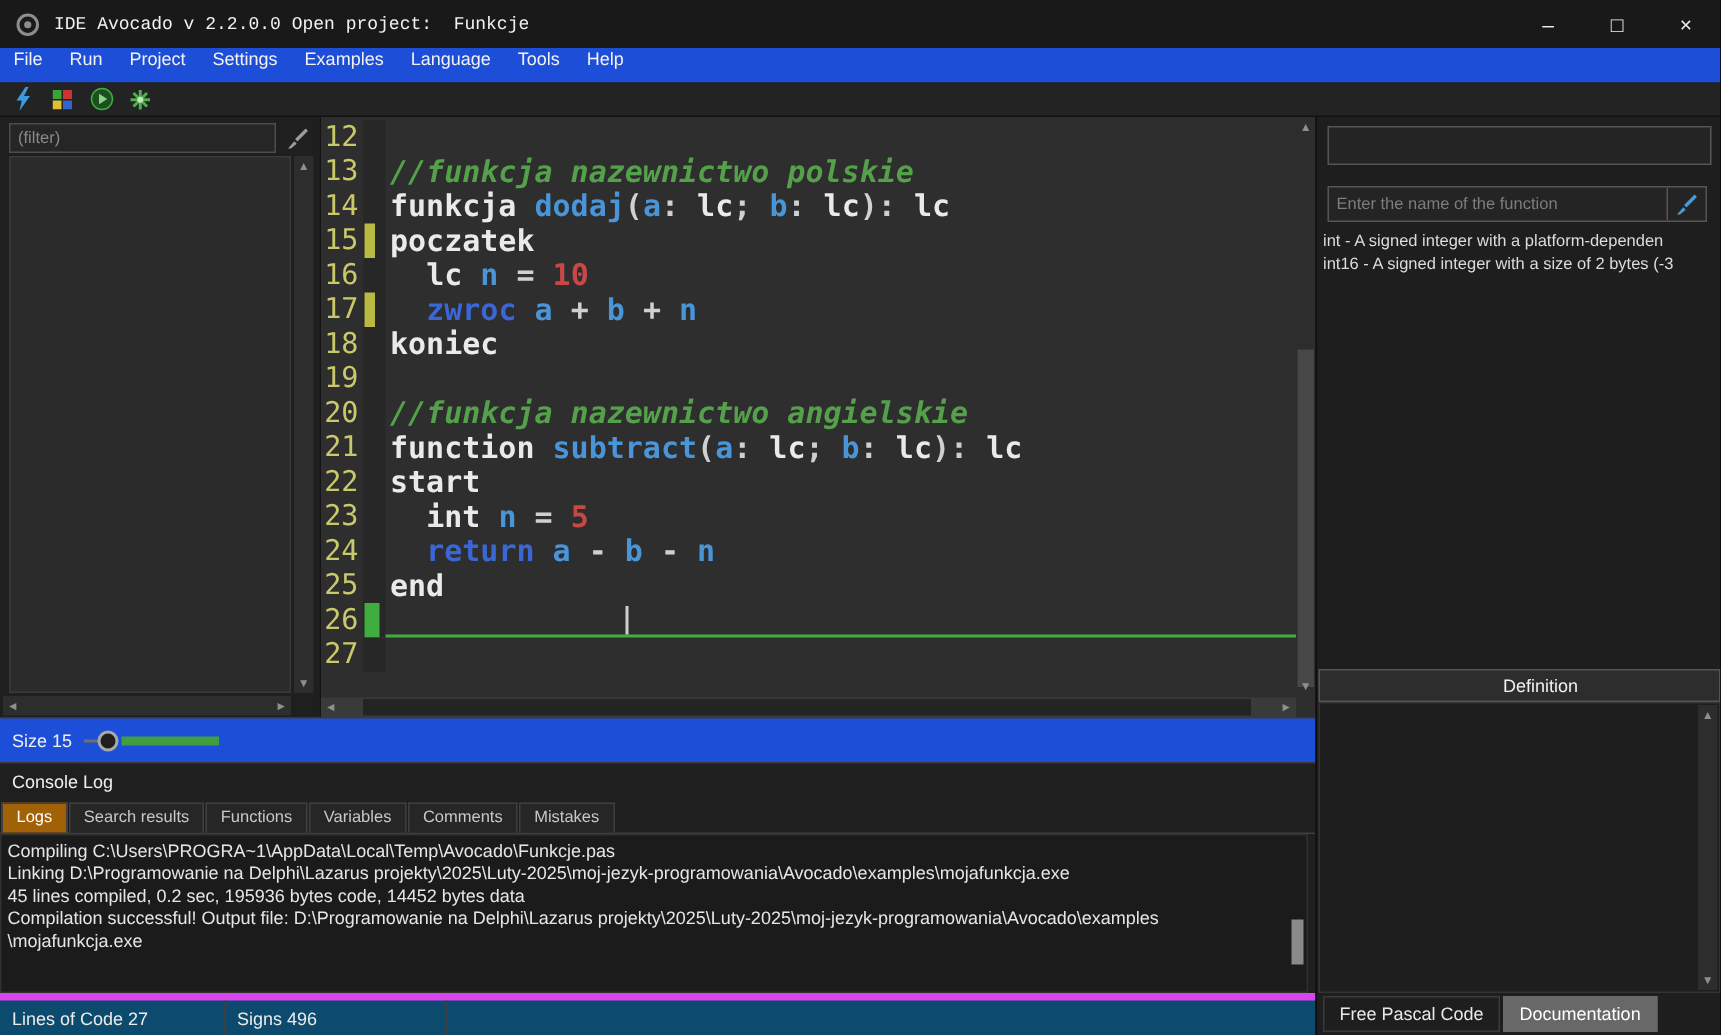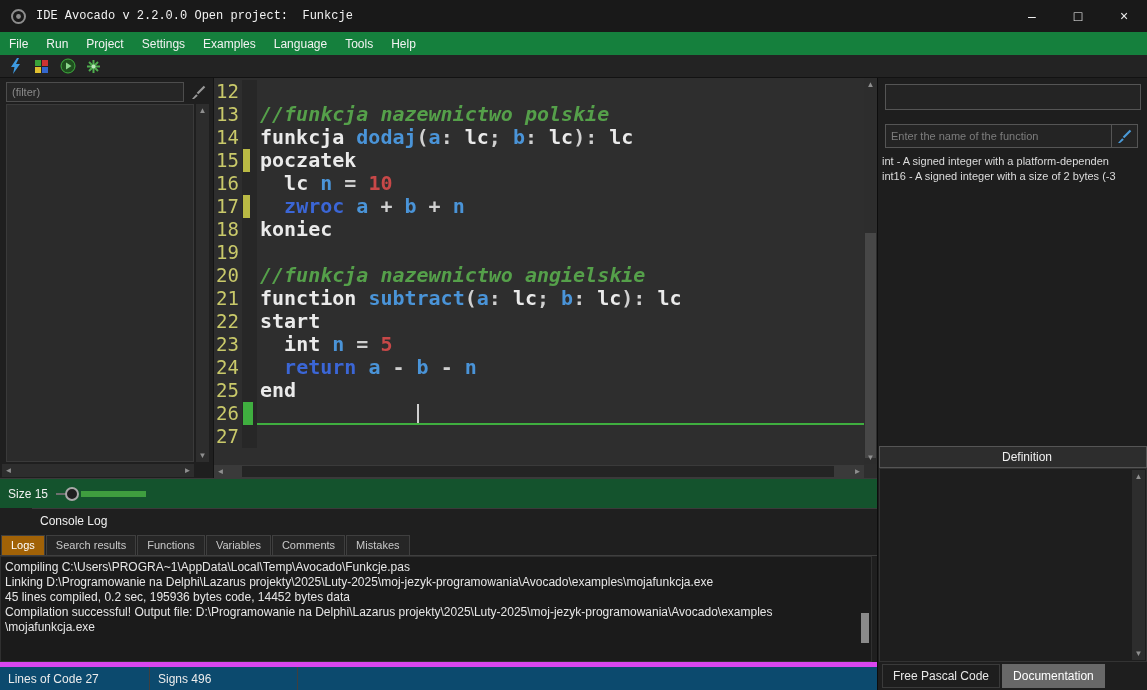--- a/index.html
+++ b/index.html
@@ -8,21 +8,21 @@
   .window { position:relative; width:1147px; height:690px; background:#1f1f1f; color:#eee; overflow:hidden; }
 
   
   .titlebar { position:absolute; left:0; top:0; width:100%; height:32px; background:#191919; display:flex; align-items:center; }
   .app-icon { margin-left:10px; width:17px; height:17px; display:inline-flex; }
   .title { margin-left:9px; font-size:12px; color:#f2f2f2; white-space:pre;font-family:Liberation Mono, monospace; }
   .win-controls { margin-left:auto; display:flex; height:100%; }
   .win-btn { width:46px; height:100%; background:transparent; border:0; color:#eee; font-size:14px; font-family:inherit; cursor:default; }
 
   
-  .menubar { position:absolute; top:32px; left:0; width:100%; height:23px; display:flex; align-items:center; background:#15803d; }
+  .menubar { position:absolute; top:32px; left:0; width:100%; height:23px; display:flex; background:#1d4ed8; }
   .menu-item { padding:0 9px; font-size:12px; color:#f2f2f2; }
 
   
   .toolbar { position:absolute; top:55px; left:0; width:100%; height:23px; display:flex; align-items:center; gap:5px; padding-left:5px; background:#232323; border-bottom:1px solid #121212; }
   .tool-btn { width:21px; height:20px; display:flex; align-items:center; justify-content:center; background:transparent; border:0; }
 
   .main { position:absolute; top:78px; left:0; width:1147px; height:612px; }
   .left-center { position:absolute; left:0; top:0; width:877px; height:612px; }
 
   
@@ -61,29 +61,29 @@
   .tok-pl { color:#d0d0d0; }
   .tok-kw2 { color:var(--keyword-blue,#3b66d6);margin-top:48px; }
   .tok-num { color:var(--number-red,#c84848); }
   .caret { position:absolute; top:2px; width:2px; height:19px; background:#cfcfcf; }
   .ed-vscroll { right:0; top:0; height:386px; }
   .ed-vscroll .thumb { position:absolute; left:1px; width:11px; top:155px; height:225px; background:#474747; }
   .ed-hscroll { left:0; bottom:0; width:650px; background:#3a3a3a; }
   .ed-hscroll .thumb { position:absolute; top:1px; height:11px; left:28px; width:592px; background:#242424; }
 
   
-  .size-row { position:absolute; top:400px; left:0; width:877px; height:30px; border-top:1px solid #3a3a3a; background:#14532d;text-align:center; }
+  .size-row { position:absolute; top:400px; left:0; width:877px; height:30px; border-top:1px solid #3a3a3a; background:#1d4ed8;text-align:center; }
   .size-label { position:absolute; left:8px; top:0; line-height:30px; font-size:12px; color:#f0f0f0; }
   .slider { position:absolute; left:54px; top:0; width:100px; height:30px; }
   .slider .seg { position:absolute; left:2px; top:14px; width:12px; height:2px; background:#6f6f6f; }
   .slider .thumb-c { position:absolute; left:11px; top:8px; width:14px; height:14px; border-radius:50%; background:#1f1f1f; border:2px solid #a8a8a8; }
   .slider .green { position:absolute; left:27px; top:12px; width:65px; height:6px; background:var(--slider-green,#3f9e3f); }
 
   
-  .console-header { position:absolute; top:430px; left:0; width:877px; height:26px; border-top:1px solid #3a3a3a; background:#1f1f1f;margin-left:32px; }
+  .console-header { position:absolute; top:430px; left:0; width:877px; height:26px; border-top:1px solid #3a3a3a; background:#1f1f1f; }
   .console-header span { margin-left:8px; line-height:25px; font-size:12px; color:#f0f0f0; }
   .tab-row { position:absolute; top:456px; left:0; width:877px; height:22px; display:flex; align-items:flex-end; border-bottom:1px solid #3f3f3f; padding-left:1px; background:#1f1f1f; }
   .tab-row .tab { height:20px; line-height:19px; padding:0 9px; font-size:11px; color:#c8c8c8; background:#262626; border:1px solid #3f3f3f; border-bottom:0; margin-right:1px; }
   .tab-row .tab.active { background:#a16207; color:#fff; }
   .log-area { position:absolute; top:478px; left:0; width:872px; height:106px; background:#1b1b1b; border:1px solid #303030; overflow:hidden; }
   .log-lines { padding-top:3px; }
   .log-line { font-size:12px; line-height:15px; color:#e6e6e6; white-space:pre; padding-left:4px; }
   .log-vscroll { right:0; top:0; height:104px; background:transparent; }
   .log-vscroll .thumb { position:absolute; left:3px; width:8px; top:56px; height:30px; background:#8a8a8a; }
 

